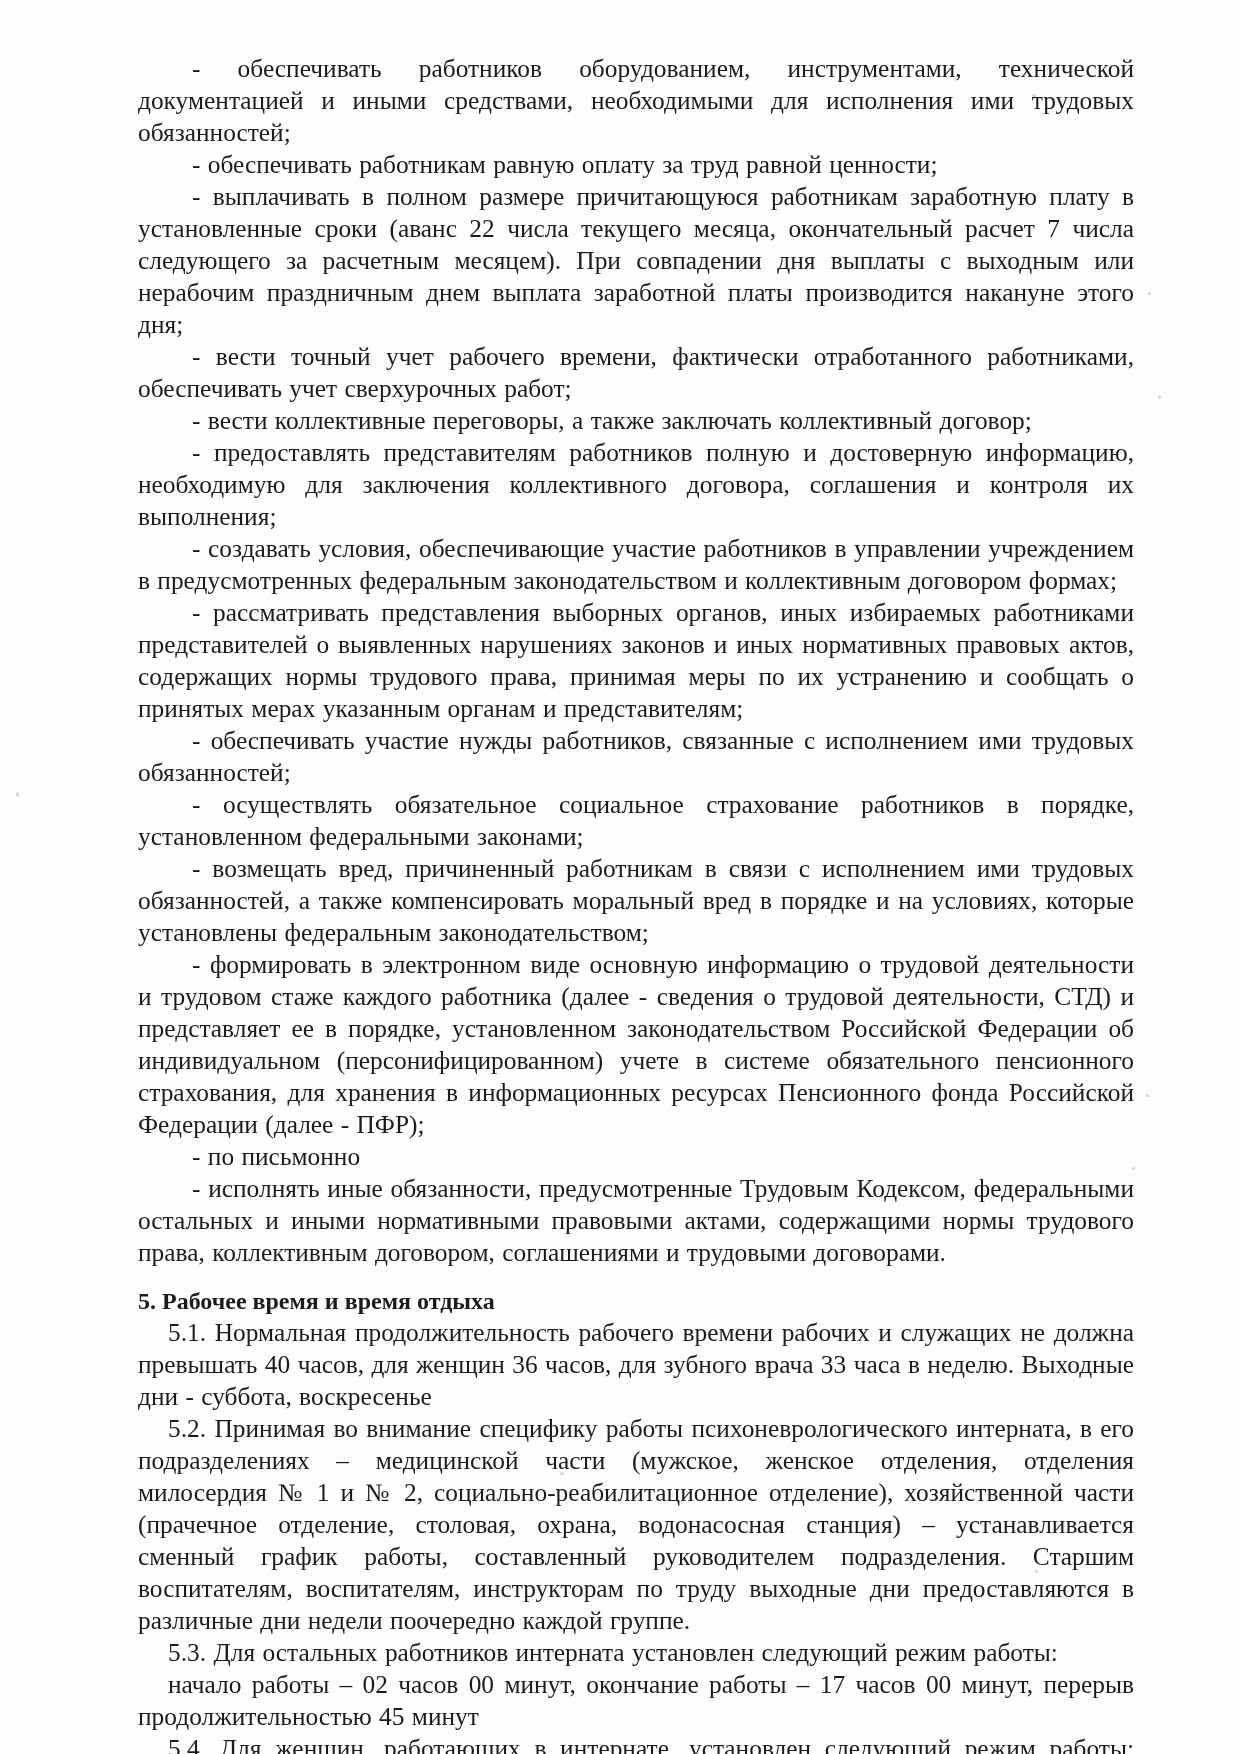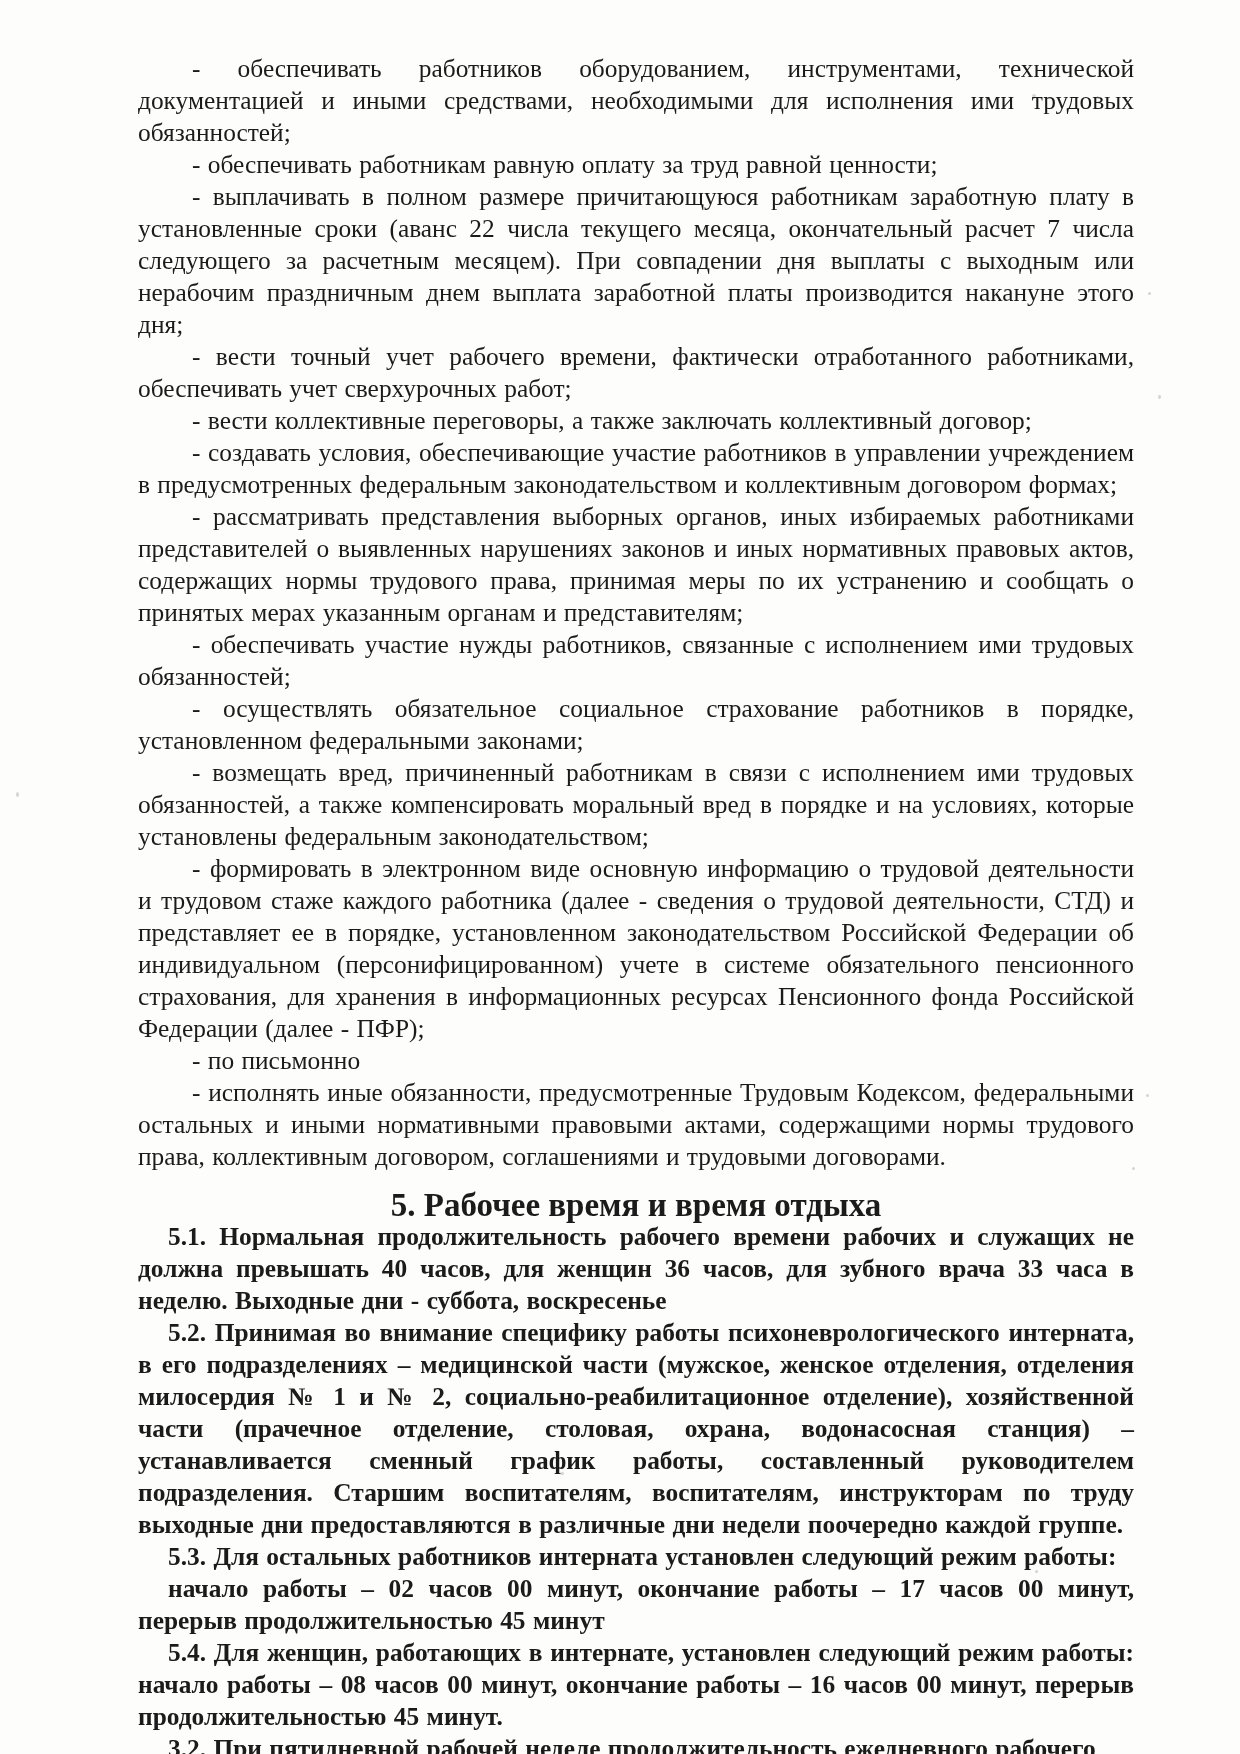--- a/index.html
+++ b/index.html
@@ -26,29 +26,27 @@
     margin: 0;
     padding: 0;
     text-align: justify;
     text-indent: 54px;
     font-size: 25.4px;
     line-height: 32px;
     word-spacing: 1px;
   }
   .sec-para {
     text-indent: 30px;
-    font-weight: bold;
   }
   .section-heading {
     margin: 19px 0 0 0;
     padding: 0;
-    font-size: 33px;
+    font-size: 24px;
     line-height: 28.9px;
     font-weight: bold;
-    text-align: center;
     text-indent: 0;
   }
   
   .speck {
     position: absolute;
     background: #8a8a84;
     border-radius: 50%;
     opacity: 0.35;
   }
 </style>
@@ -57,20 +55,21 @@
 
 <div class="page">
 
   <div class="text-block">
 
     <p class="doc-para">- обеспечивать работников оборудованием, инструментами, технической документацией и иными средствами, необходимыми для исполнения ими трудовых обязанностей;</p>
     <p class="doc-para">- обеспечивать работникам равную оплату за труд равной ценности;</p>
     <p class="doc-para">- выплачивать в полном размере причитающуюся работникам заработную плату в установленные сроки (аванс 22 числа текущего месяца, окончательный расчет 7 числа следующего за расчетным месяцем). При совпадении дня выплаты с выходным или нерабочим праздничным днем выплата заработной платы производится накануне этого дня;</p>
     <p class="doc-para">- вести точный учет рабочего времени, фактически отработанного работниками, обеспечивать учет сверхурочных работ;</p>
     <p class="doc-para">- вести коллективные переговоры, а также заключать коллективный договор;</p>
+    <p class="doc-para">- предоставлять представителям работников полную и достоверную информацию, необходимую для заключения коллективного договора, соглашения и контроля их выполнения;</p>
     <p class="doc-para">- создавать условия, обеспечивающие участие работников в управлении учреждением в предусмотренных федеральным законодательством и коллективным договором формах;</p>
     <p class="doc-para">- рассматривать представления выборных органов, иных избираемых работниками представителей о выявленных нарушениях законов и иных нормативных правовых актов, содержащих нормы трудового права, принимая меры по их устранению и сообщать о принятых мерах указанным органам и представителям;</p>
     <p class="doc-para">- обеспечивать участие нужды работников, связанные с исполнением ими трудовых обязанностей;</p>
     <p class="doc-para">- осуществлять обязательное социальное страхование работников в порядке, установленном федеральными законами;</p>
     <p class="doc-para">- возмещать вред, причиненный работникам в связи с исполнением ими трудовых обязанностей, а также компенсировать моральный вред в порядке и на условиях, которые установлены федеральным законодательством;</p>
     <p class="doc-para">- формировать в электронном виде основную информацию о трудовой деятельности и трудовом стаже каждого работника (далее - сведения о трудовой деятельности, СТД) и представляет ее в порядке, установленном законодательством Российской Федерации об индивидуальном (персонифицированном) учете в системе обязательного пенсионного страхования, для хранения в информационных ресурсах Пенсионного фонда Российской Федерации (далее - ПФР);</p>
     <p class="doc-para">- по письмонно</p>
     <p class="doc-para">- исполнять иные обязанности, предусмотренные Трудовым Кодексом, федеральными остальных и иными нормативными правовыми актами, содержащими нормы трудового права, коллективным договором, соглашениями и трудовыми договорами.</p>
 
     <h2 class="section-heading">5. Рабочее время и время отдыха</h2>

